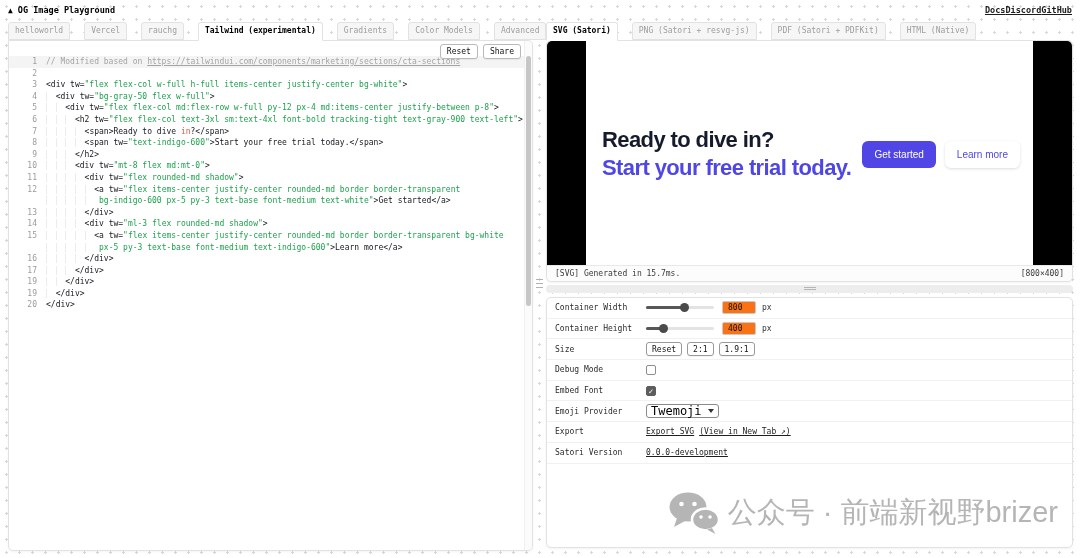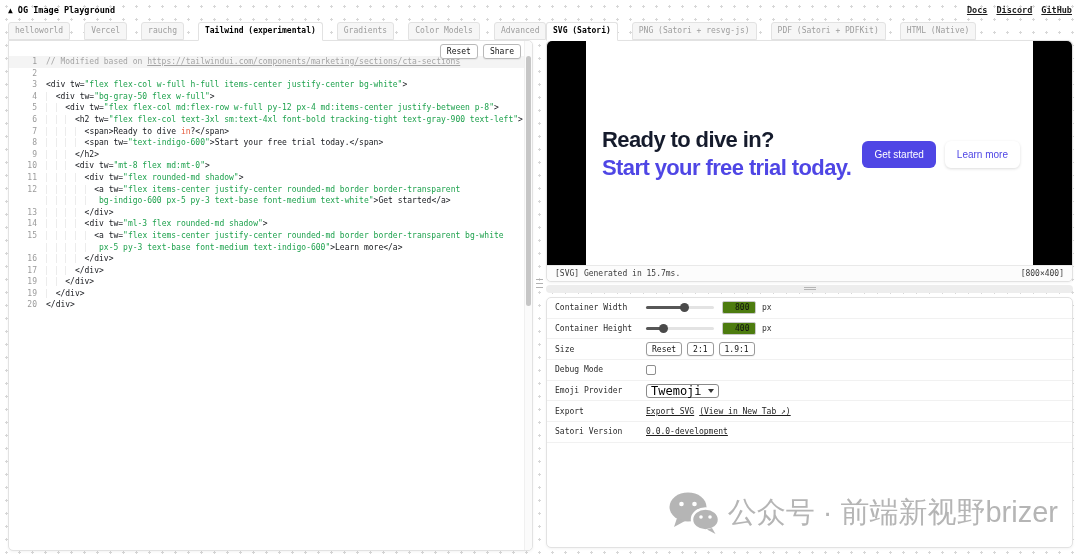--- a/index.html
+++ b/index.html
@@ -9,21 +9,21 @@
     background-color:#fff;
     background-image:radial-gradient(circle, #d7d7d7 1px, transparent 1.3px);
     background-size:13px 13px;
     position:relative; color:#111;
   }
   
   .topbar { position:absolute; left:0; top:0; width:1080px; height:20px;
     display:flex; align-items:center; justify-content:space-between; padding:0 8px; }
   .brand { display:flex; align-items:center; gap:5px; font-size:8.5px; font-weight:bold; color:#000; }
   .brand .tri { font-size:8px; }
-  .topnav { display:flex; gap:9px; }
+  .topnav { display:flex; }
   .topnav a { font-size:8.5px; color:#1c1c1c; text-decoration:underline; font-weight:bold; }
   
   .tabs { position:absolute; display:flex; gap:14px; height:19px; z-index:3; }
   .tabs.left { left:8px; top:22px; } .tabs.right { left:546px; top:22px; }
   .tab { font-size:8px; line-height:16px; padding:0 6px; height:18px;
     background:#f6f6f6; color:#9d9d9d; border:1px solid #e2e2e2; border-radius:3px 3px 0 0; white-space:nowrap; }
   .tab.active { background:#fff; color:#000; font-weight:bold; height:19px; border-bottom:1px solid #fff; }
   .panel { background:#fff; border:1px solid #e2e2e2; border-radius:5px; box-shadow:0 1px 3px rgba(0,0,0,.05); }
   
   .editor { position:absolute; left:8px; top:40px; width:525px; height:511px; border-top-left-radius:0; overflow:hidden; }
@@ -69,21 +69,21 @@
   .config { position:absolute; left:546px; top:297px; width:527px; height:251px; overflow:hidden; }
   .cfg-header { height:16px; line-height:15px; padding:0 8px; font-size:8.5px; font-weight:bold;
     color:#2e2e2e; border-bottom:1px solid #e7e7e7; letter-spacing:0.3px; }
   .cfg-row { height:20.7px; display:flex; align-items:center; padding:0 8px; border-bottom:1px solid #f1f1f1; font-size:8px; }
   .cfg-label { width:91px; flex:none; color:#2b2b2b; }
   .cfg-ctrl { display:flex; align-items:center; }
   .slider { width:68px; height:3px; background:#e3e3e3; border-radius:2px; position:relative; margin-right:8px; }
   .sfill { height:3px; background:#575757; border-radius:2px; }
   .sknob { position:absolute; top:-3px; width:9px; height:9px; background:#4a4a4a; border-radius:50%; margin-left:-4.5px; }
   .num { width:34px; height:13px; border:1px solid #c9c9c9; border-radius:2px; font-family:inherit;
-    font-size:8px; padding-left:12px; color:#111; margin-right:6px; background:#4d7c0f; }
+    font-size:8px; padding-left:5px; color:#111; margin-right:6px; background:#f97316; }
   .unit { color:#333; }
   .cfg-btn { font-family:inherit; font-size:8px; border:1px solid #9a9a9a; background:#fff; border-radius:3px;
     padding:1.5px 5px; margin-right:5px; color:#111; box-shadow:0 1px 1px rgba(0,0,0,.05); }
   .cb { width:10px; height:10px; border:1px solid #8e8e8e; border-radius:2px; background:#fff;
     font-size:8px; line-height:9px; text-align:center; color:#fff; }
   .cb.checked { background:#5d5d5d; border-color:#5d5d5d; }
   .select { min-width:72px; height:14px; border:1px solid #8a8a8a; border-radius:3px; display:flex;
     align-items:center; justify-content:space-between; padding:0 4px; background:#fff; font-size:12px; color:#000; gap:6px; }
   .chev { width:0; height:0; border-left:3px solid transparent; border-right:3px solid transparent; border-top:4px solid #333; }
   .cfg-link { font-size:8px; color:#1e1e1e; text-decoration:underline; margin-right:5px; }
@@ -216,20 +216,26 @@
           <button class="cfg-btn">1.9:1</button>
         </div>
       </div>
       <div class="cfg-row">
         <span class="cfg-label">Debug Mode</span>
         <div class="cfg-ctrl">
           <div class="cb"></div>
         </div>
       </div>
       <div class="cfg-row">
+        <span class="cfg-label">Embed Font</span>
+        <div class="cfg-ctrl">
+          <div class="cb checked">✓</div>
+        </div>
+      </div>
+      <div class="cfg-row">
         <span class="cfg-label">Emoji Provider</span>
         <div class="cfg-ctrl">
           <div class="select">
             <span>Twemoji</span>
             <span class="chev"></span>
           </div>
         </div>
       </div>
       <div class="cfg-row">
         <span class="cfg-label">Export</span>

